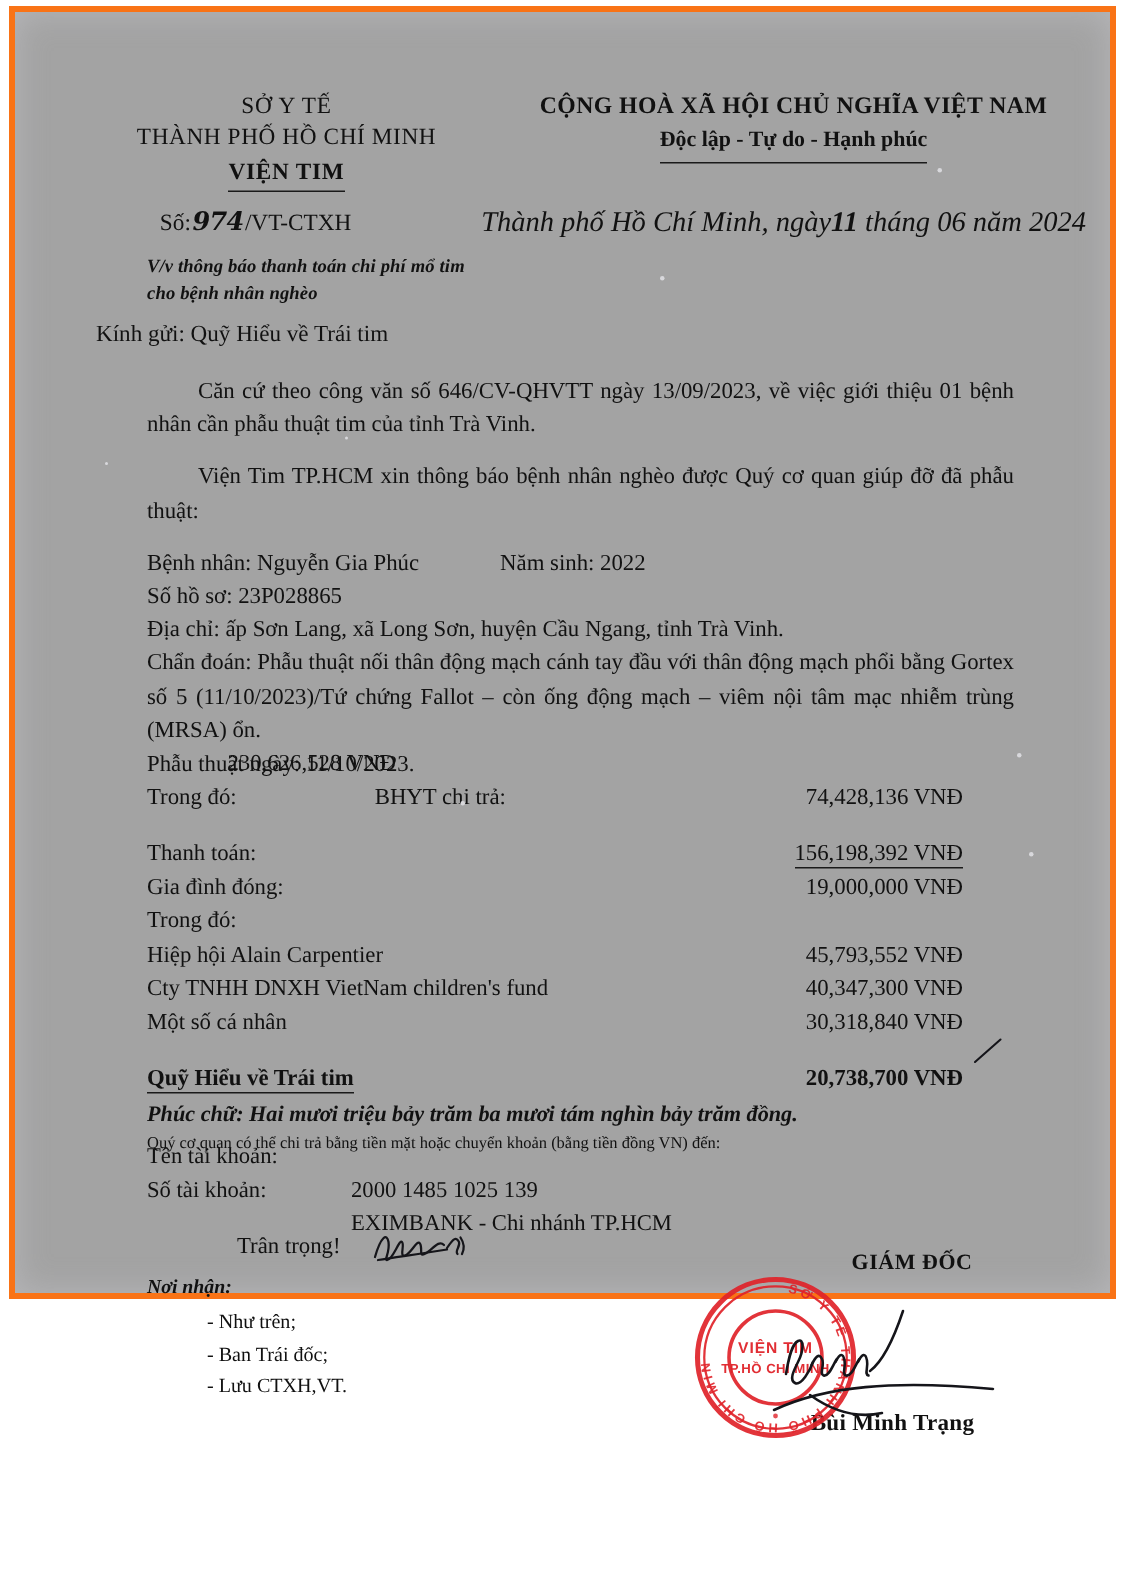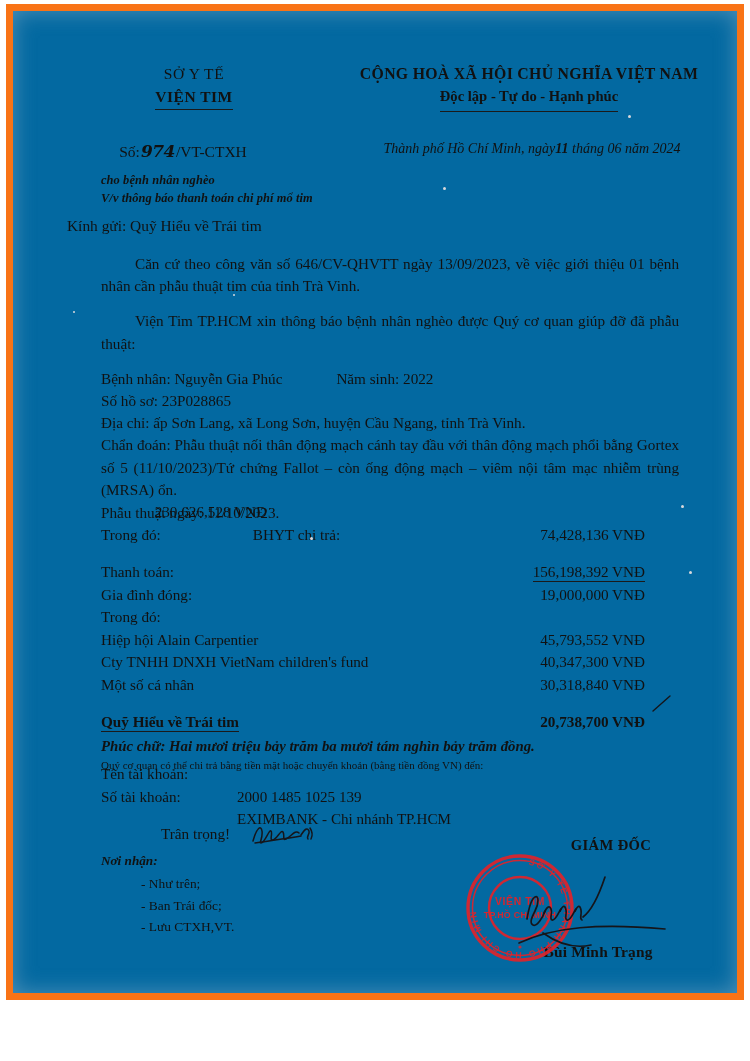--- a/index.html
+++ b/index.html
@@ -13,23 +13,23 @@
     font-family: "Liberation Serif", "DejaVu Serif", serif;
     color: #111111;
     position: relative;
     overflow: hidden;
   }
 
   
   .page {
     position: absolute;
     left: 6px; top: 4px;
-    width: 738px; height: 996px;
-    background: #0369a1;
-    border: 7px solid #f97316;
+    width: 738px; height: 862px;
+    background: #a3a3a3;
+    border: 4px solid #f97316;
     box-shadow: inset 0 0 22px rgba(220,222,228,0.35);
   }
 
   
   .header {
     position: absolute;
     left: 0; top: 52px; width: 100%;
     display: flex;
   }
   .hdr-left {
@@ -95,21 +95,21 @@
     font-style: italic;
     font-weight: bold;
     font-size: 17px;
     letter-spacing: -0.5px;
     padding: 0 1px;
   }
   .placedate {
     flex: 1;
     text-align: center;
     padding-right: 16px;
-    font-size: 14px;
+    font-size: 19px;
     font-style: italic;
     white-space: nowrap;
   }
   .placedate .day {
     font-weight: bold;
     font-style: italic;
   }
 
   .subject {
     position: absolute;
@@ -303,20 +303,21 @@
   }
 </style>
 </head>
 <body>
 
 <div class="page">
 
   <div class="header">
     <div class="hdr-left">
       <div class="org-line1">SỞ Y TẾ</div>
+      <div class="org-line2">THÀNH PHỐ HỒ CHÍ MINH</div>
       <div style="margin-top:2px;">
         <span class="org-unit">VIỆN TIM</span>
       </div>
     </div>
     <div class="hdr-right">
       <div class="nation">CỘNG HOÀ XÃ HỘI CHỦ NGHĨA VIỆT NAM</div>
       <div>
         <span class="motto">Độc lập - Tự do - Hạnh phúc</span>
       </div>
     </div>
@@ -329,22 +330,22 @@
     <div class="placedate">
       <span>Thành phố Hồ Chí Minh, ngày</span><span class="day">11</span>
       <span>tháng</span>
       <span>06</span>
       <span>năm</span>
       <span>2024</span>
     </div>
   </div>
 
   <div class="subject">
+    <div>V/v thông báo thanh toán chi phí mổ tim</div>
     <div>cho bệnh nhân nghèo</div>
-    <div>V/v thông báo thanh toán chi phí mổ tim</div>
   </div>
 
   <div class="kinhgui">Kính gửi: Quỹ Hiểu về Trái tim</div>
 
   <div class="body-block">
     <div class="para">Căn cứ theo công văn số 646/CV-QHVTT ngày 13/09/2023, về việc giới thiệu 01 bệnh nhân cần phẫu thuật tim của tỉnh Trà Vinh.</div>
     <div class="para">Viện Tim TP.HCM xin thông báo bệnh nhân nghèo được Quý cơ quan giúp đỡ đã phẫu thuật:</div>
 
     <div class="patient-block">
       <div class="patient-row">

